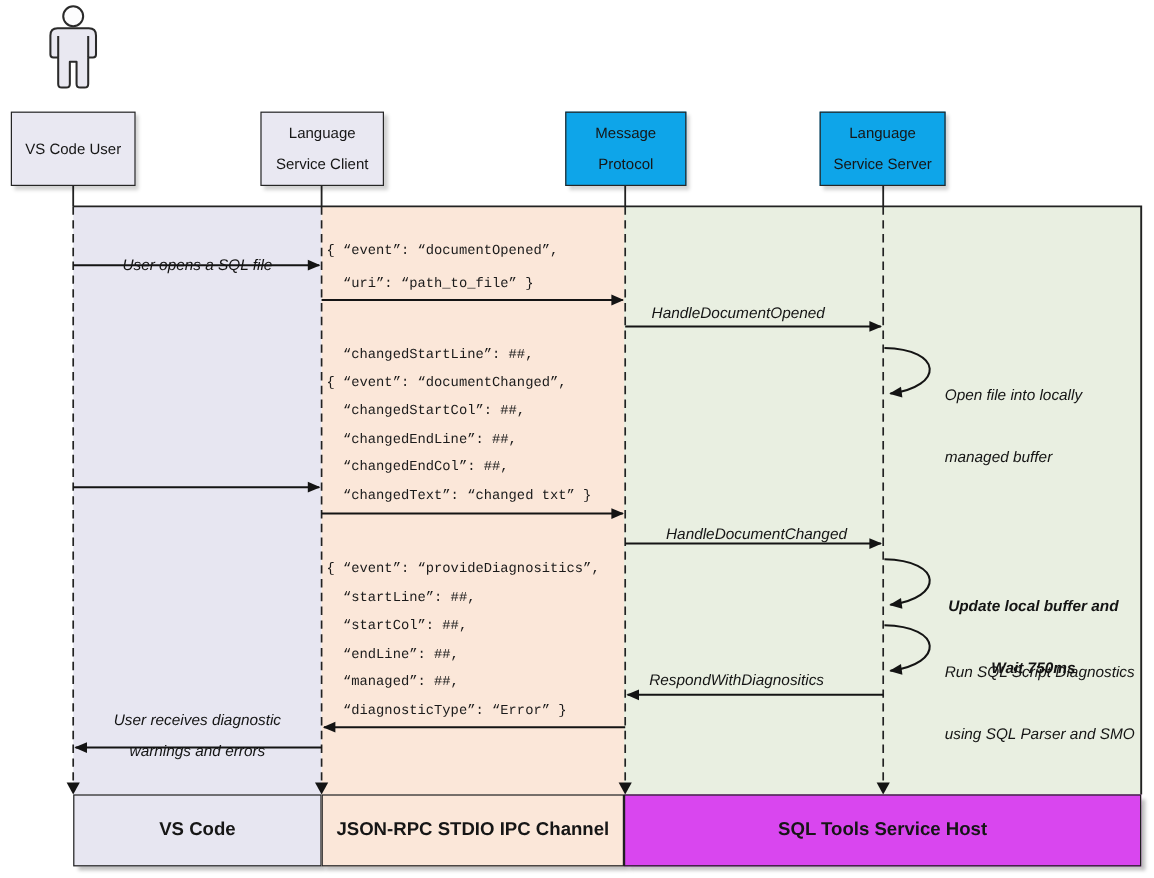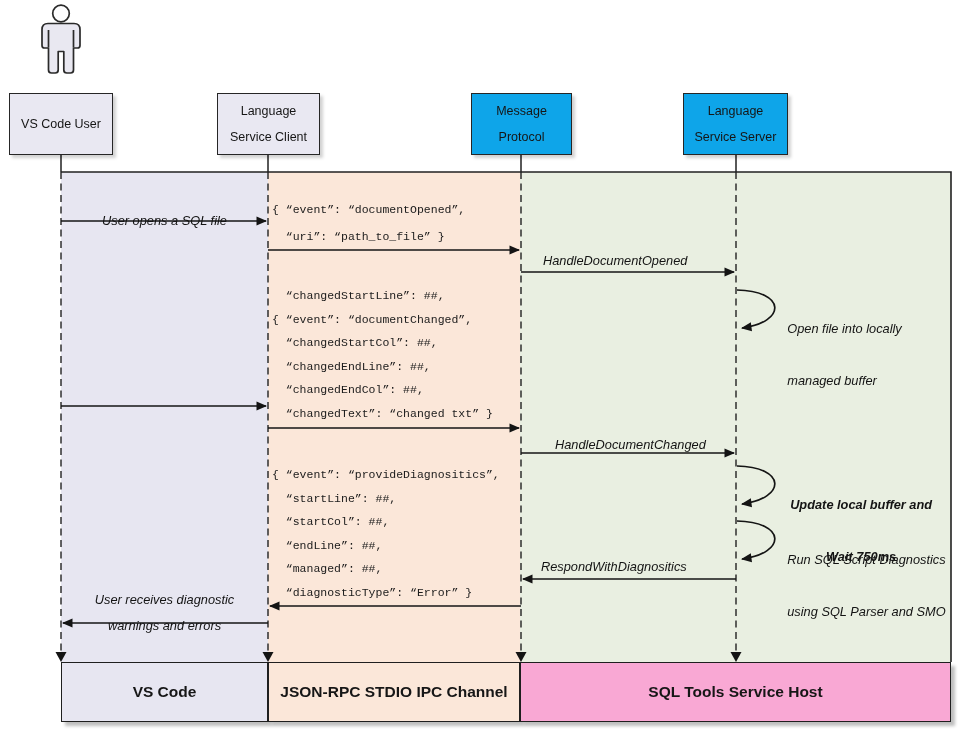--- a/index.html
+++ b/index.html
@@ -23,21 +23,21 @@
   .hdr-green{background:#0ea5e9;}
   
   .lane-box{
     position:absolute;top:662px;height:60px;border:1.6px solid #1f1f1f;box-sizing:border-box;
     display:flex;align-items:center;justify-content:center;
     font-size:15.5px;font-weight:bold;
     box-shadow:4px 4px 3px rgba(0,0,0,0.25);
   }
   .lane-lav{background:#e7e6f1;}
   .lane-peach{background:#fbe7d9;}
-  .lane-green{background:#f9a8d4;}
+  .lane-green{background:#d946ef;}
   
   .lbl{
     position:absolute;font-style:italic;font-size:12.8px;line-height:18px;
     white-space:nowrap;color:#141414;
   }
   .lbl-center{text-align:center;margin-top:16px;}
   .lbl-2line{line-height:25.5px;white-space:normal;}
   .ann{position:absolute;font-style:italic;font-size:12.8px;line-height:26px;white-space:pre;color:#141414;}
   .ann-center{text-align:center;font-weight:bold;}
   .mono-block{

